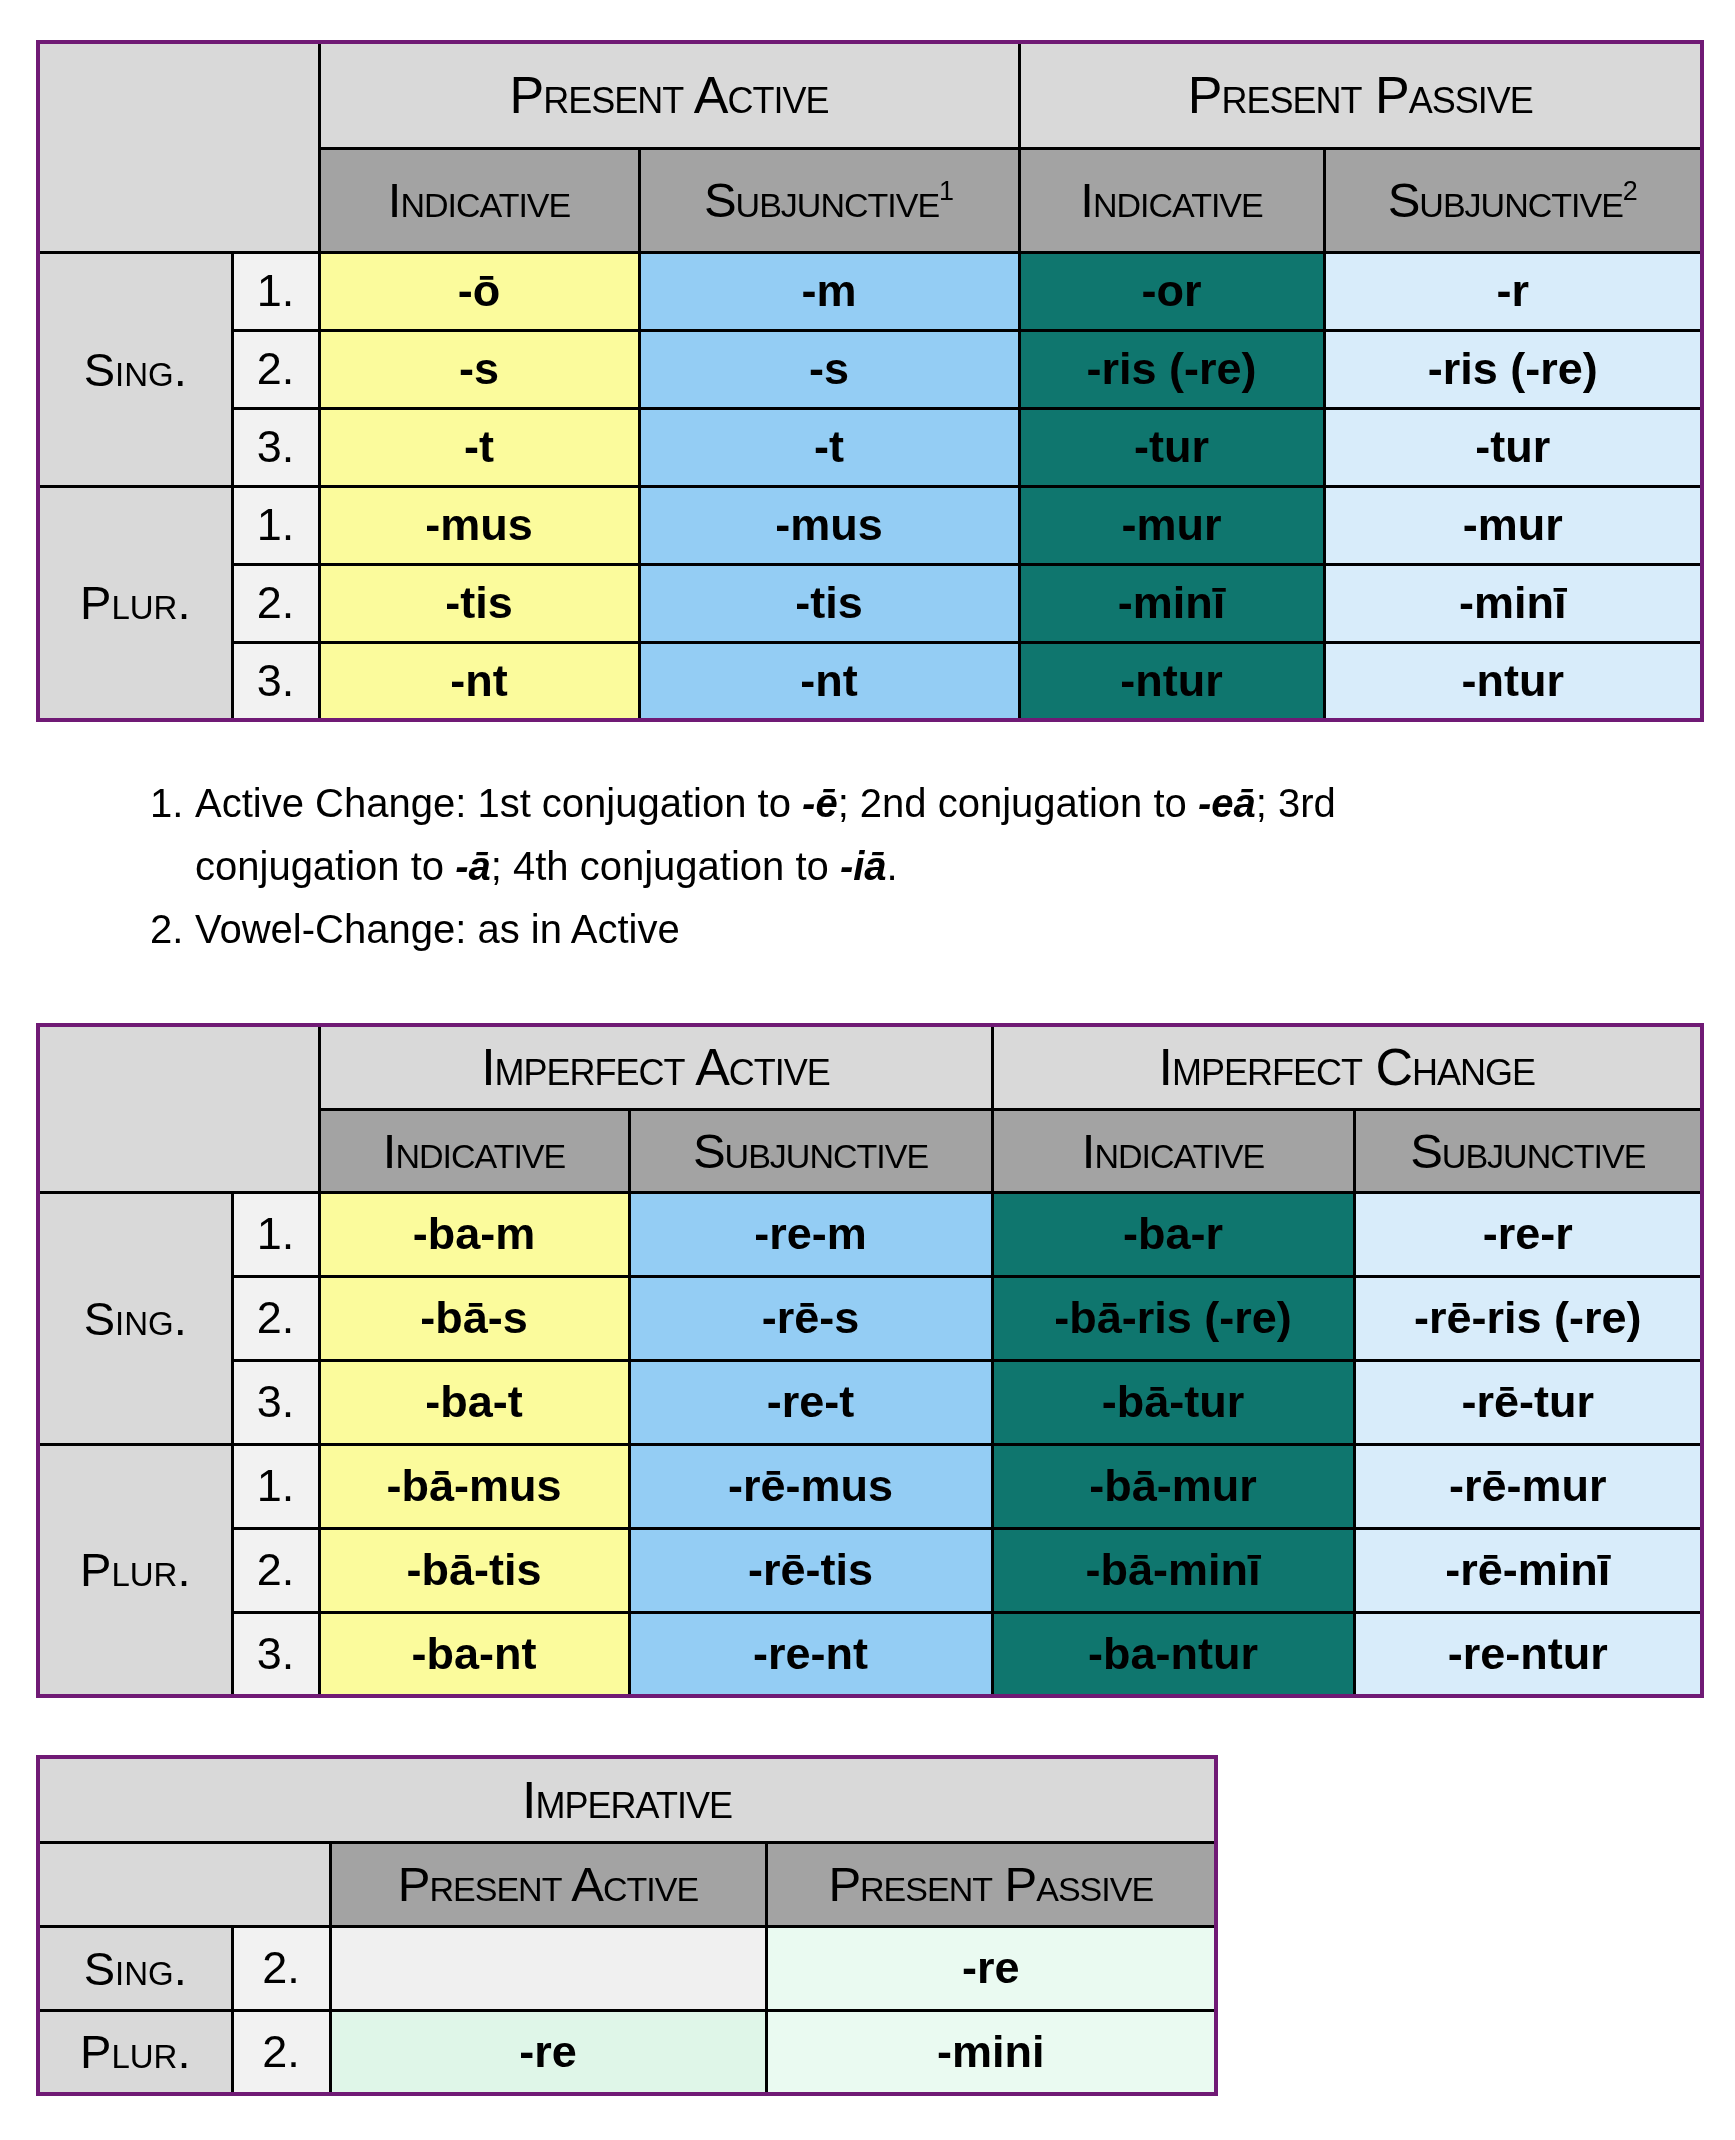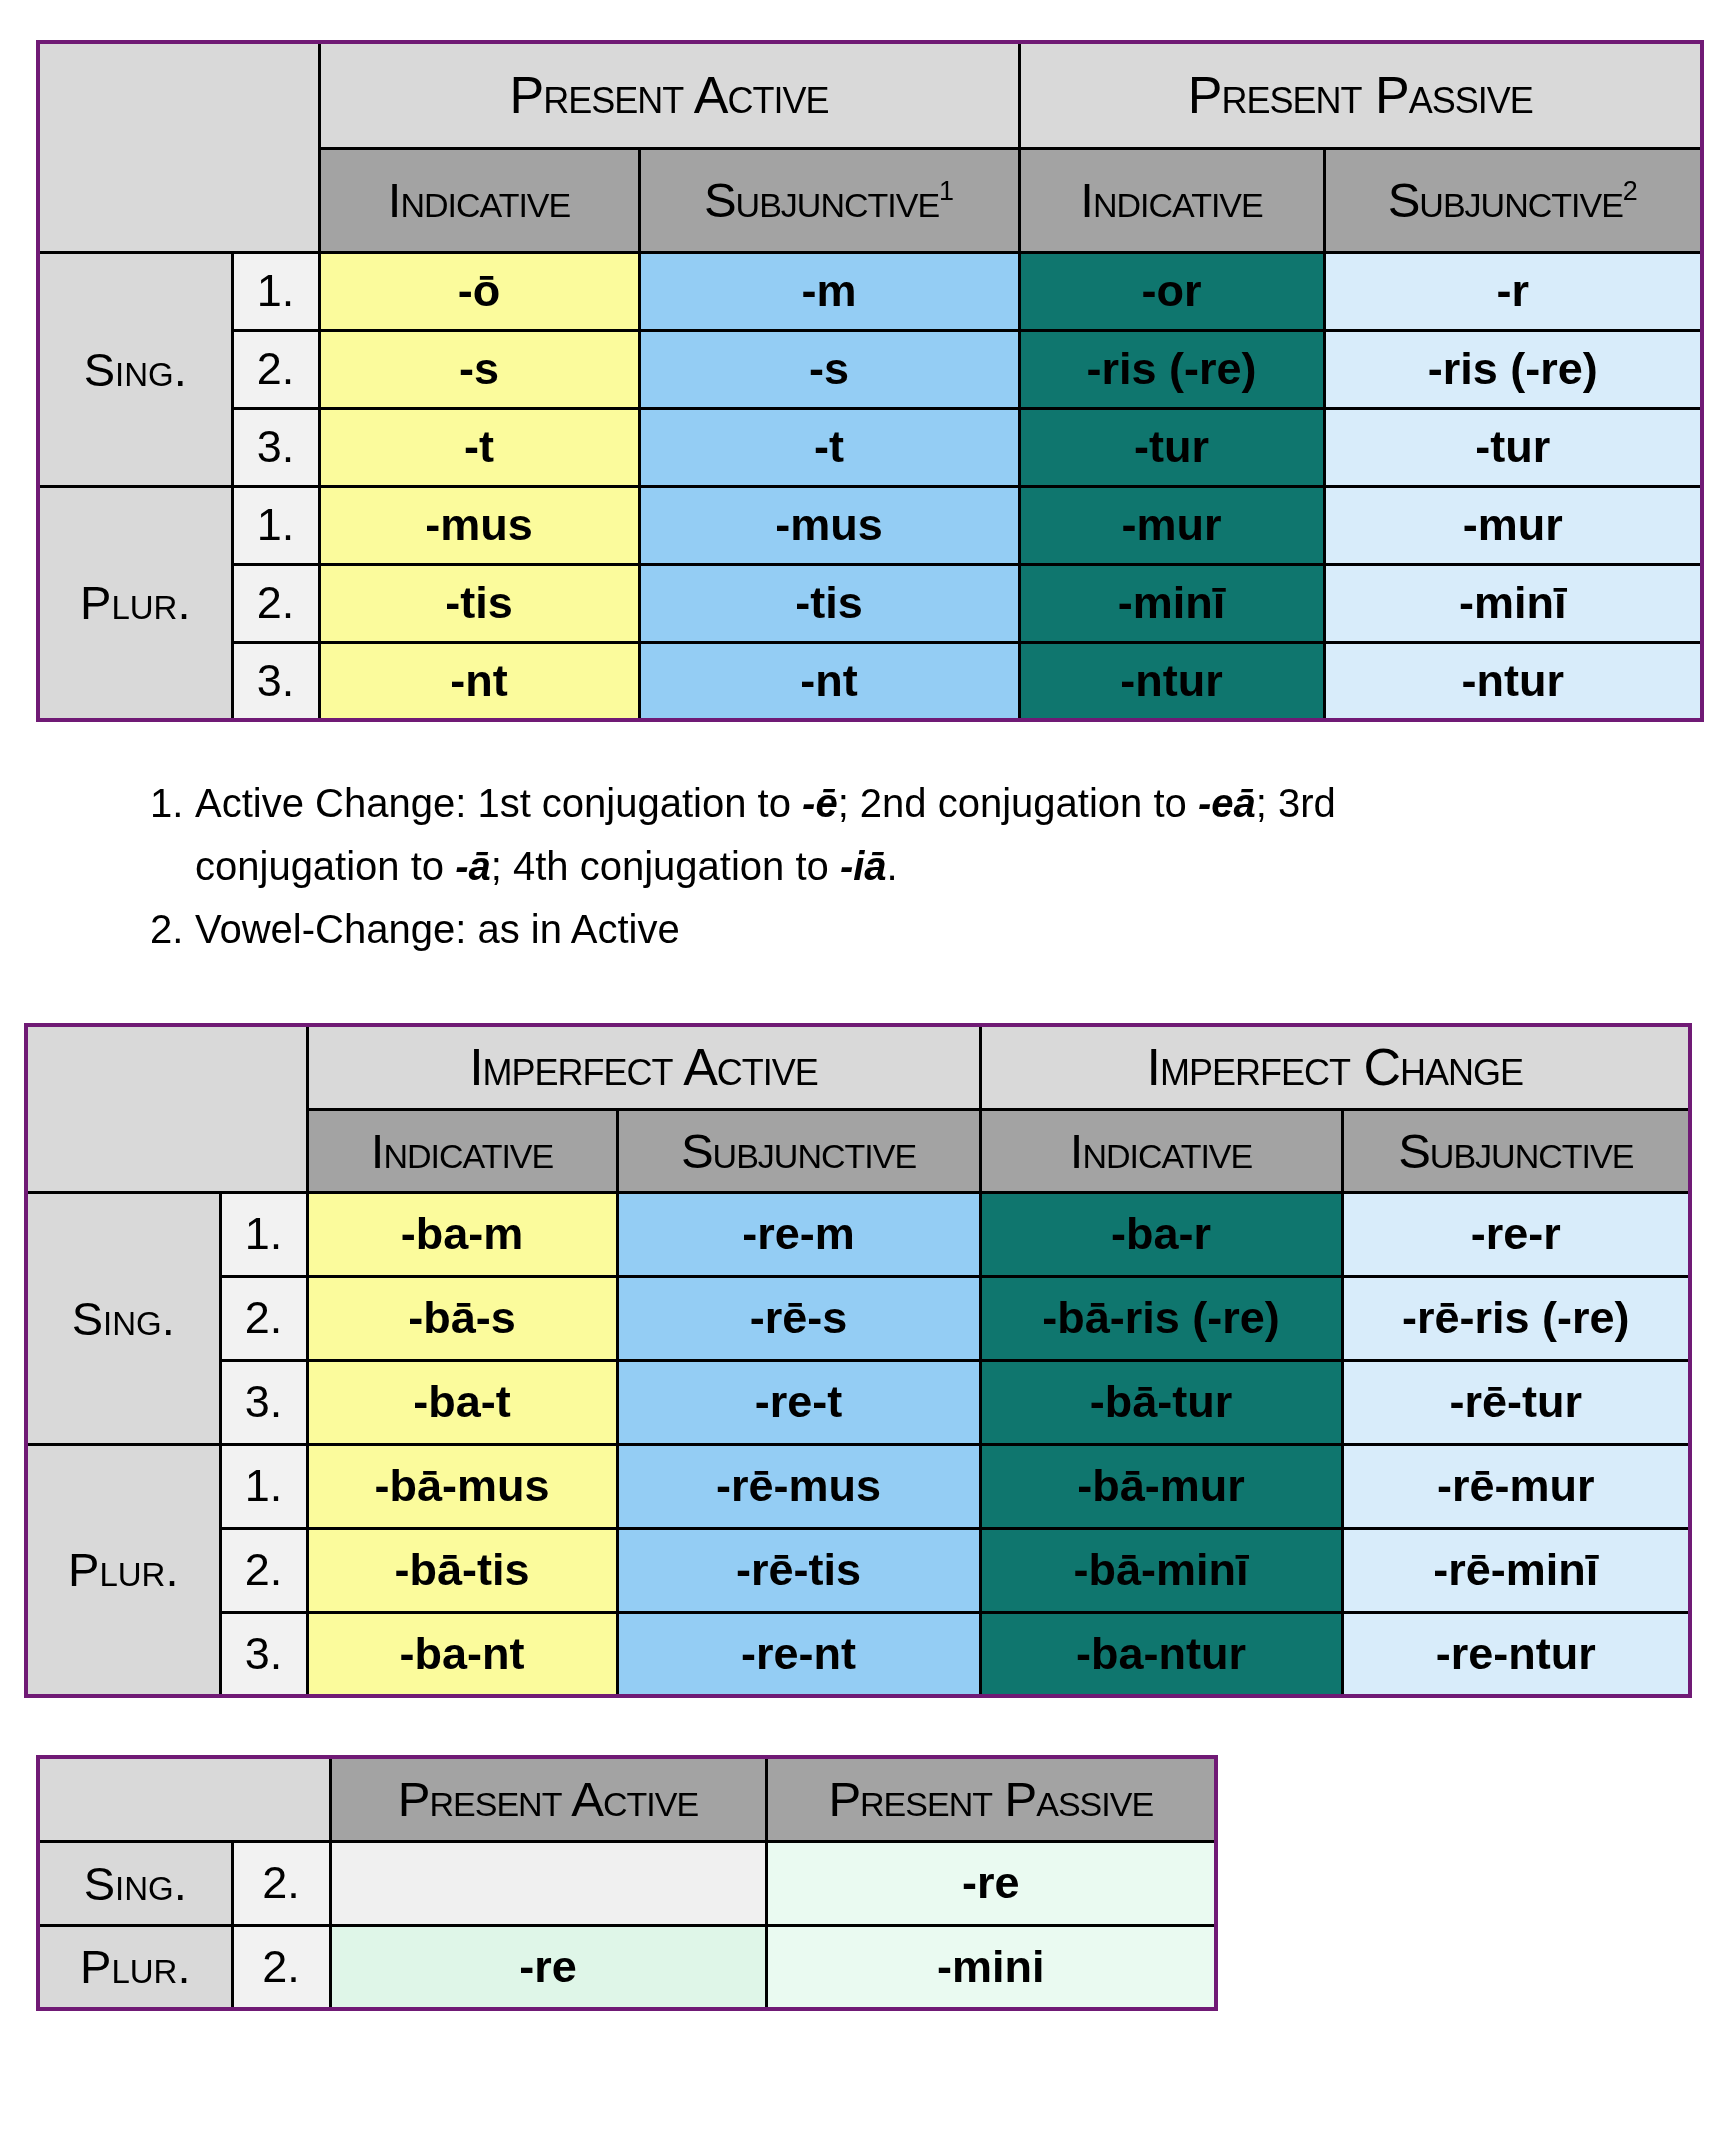--- a/index.html
+++ b/index.html
@@ -20,21 +20,21 @@
   }
   .tbl td {
     border: 3px solid #000;
     text-align: center;
     vertical-align: middle;
     padding: 0;
     overflow: hidden;
     white-space: nowrap;
   }
   .t1 { left: 36px; top: 40px;   width: 1664px; }
-  .t2 { left: 24px; top: 1023px; width: 1664px; padding-left: 13px; }
+  .t2 { left: 36px; top: 1023px; width: 1664px; padding-left: 13px; }
   .t3 { left: 36px; top: 1755px; width: 1178px; }
 
   .corner { background: #d9d9d9; }
   .ghead {
     background: #d9d9d9;
     font-size: 52px;
     font-variant-caps: small-caps;
     letter-spacing: -1px;
   }
   .chead {
@@ -232,20 +232,23 @@
     </table>
 
   <table class="tbl t3">
     <colgroup>
       <col style="width:194px">
         <col style="width:98px">
       <col style="width:436px">
         <col style="width:450px">
     </colgroup>
     <tbody>
+        <tr style="height:85px">
+      <td class="ghead" colspan="4">Imperative</td>
+    </tr>
     <tr style="height:84px">
       <td class="corner" colspan="2"></td>
       <td class="chead">Present Active</td>
       <td class="chead">Present Passive</td>
     </tr>
     <tr style="height:84px">
       <td class="glabel">Sing.</td>
       <td class="person">2.</td>
       <td class="data bg-lg"></td>
       <td class="data bg-pm">-re</td>

